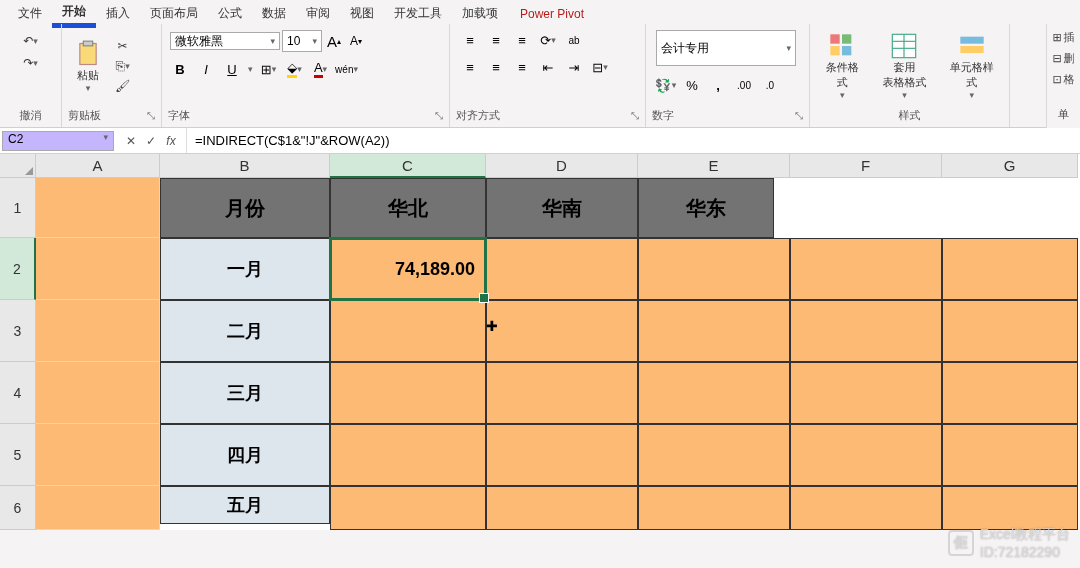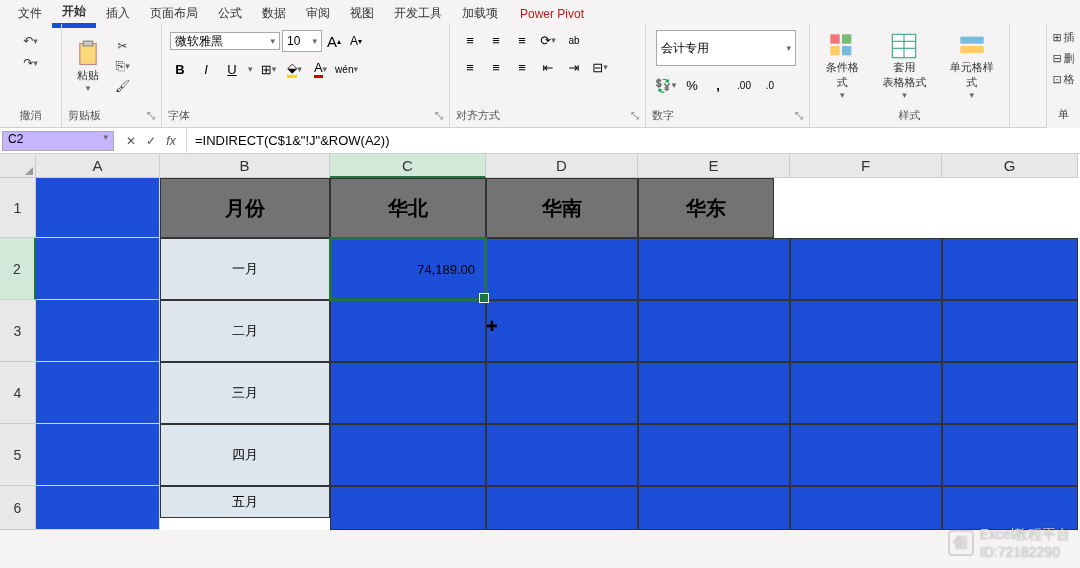--- a/index.html
+++ b/index.html
@@ -45,23 +45,23 @@
 .corner { width: 36px; height: 24px; background: #e8e8e8; border-right: 1px solid #ccc; border-bottom: 1px solid #ccc; display:flex; align-items:flex-end; justify-content:flex-end; padding:2px; }
 .corner::after { content:''; border-style: solid; border-width: 0 0 8px 8px; border-color: transparent transparent #999 transparent; }
 .col-h { background: #e8e8e8; border-right: 1px solid #ccc; border-bottom: 1px solid #ccc; display: flex; align-items: center; justify-content: center; font-size: 15px; color: #333; }
 .col-h.sel { background: #d2e8d8; border-bottom: 2px solid #217346; }
 .cA { width: 124px; } .cB { width: 170px; } .cC { width: 156px; } .cD { width: 152px; } .cE { width: 152px; } .cF { width: 152px; } .cG { width: 136px; }
 
 .grid-row { display: flex; }
 .row-h { width: 36px; background: #e8e8e8; border-right: 1px solid #ccc; border-bottom: 1px solid #ccc; display: flex; align-items: center; justify-content: center; font-size: 14px; color: #333; }
 .row-h.sel { background: #d2e8d8; border-right: 2px solid #217346; }
 .r1 { height: 60px; } .rN { height: 62px; }
-.cell { border-right: 1px solid #d8d8d8; border-bottom: 1px solid #d8d8d8; display: flex; align-items: center; justify-content: center; font-size: 18px; background: #1d4ed8; }
+.cell { border-right: 1px solid #d8d8d8; border-bottom: 1px solid #d8d8d8; display: flex; align-items: center; justify-content: center; font-size: 18px; background: #fdba74; }
 .hdr-cell { background: #737373; font-weight: bold; border: 1px solid #333; font-size: 20px; }
-.data-cell { border: 1px solid #333; font-weight: normal; font-size: 13px; }
+.data-cell { border: 1px solid #333; font-weight: bold; font-size: 18px; }
 .data-val { justify-content: flex-end; padding-right: 10px; }
 .month-col { background: #dde6ed; }
 .active-cell { outline: 3px solid #217346; outline-offset: -2px; position: relative; }
 .active-cell::after { content:''; position:absolute; right:-4px; bottom:-4px; width:8px; height:8px; background:#217346; border:1px solid #fff; }
 
 .watermark { position: absolute; right: 10px; bottom: 8px; display: flex; align-items: center; gap: 6px; color: rgba(220,220,220,0.85); font-size: 14px; text-shadow: 0 0 2px rgba(0,0,0,0.3); }
 .wm-ico { width: 26px; height: 26px; border: 2px solid rgba(200,200,200,0.7); border-radius: 4px; display:flex; align-items:center; justify-content:center; font-weight:bold; }
 
 .cursor-icon { position: absolute; left: 486px; top: 318px; font-size: 14px; color: #000; pointer-events: none; }
 
@@ -314,21 +314,21 @@
     <div class="cell cC rN data-cell"></div>
     <div class="cell cD rN data-cell"></div>
     <div class="cell cE rN data-cell"></div>
     <div class="cell cF rN data-cell"></div>
     <div class="cell cG rN data-cell"></div>
   </div>
 
   <div class="grid-row" style="height:44px">
     <div class="row-h" style="height:44px">6</div>
     <div class="cell cA" style="height:44px"></div>
-    <div class="cell cB data-cell month-col" style="height:32px">五月</div>
+    <div class="cell cB data-cell month-col" style="height:38px">五月</div>
     <div class="cell cC data-cell" style="height:44px"></div>
     <div class="cell cD data-cell" style="height:44px"></div>
     <div class="cell cE data-cell" style="height:44px"></div>
     <div class="cell cF data-cell" style="height:44px"></div>
     <div class="cell cG data-cell" style="height:44px"></div>
   </div>
 </div>
 
 <div class="cursor-icon">✚</div>
 

